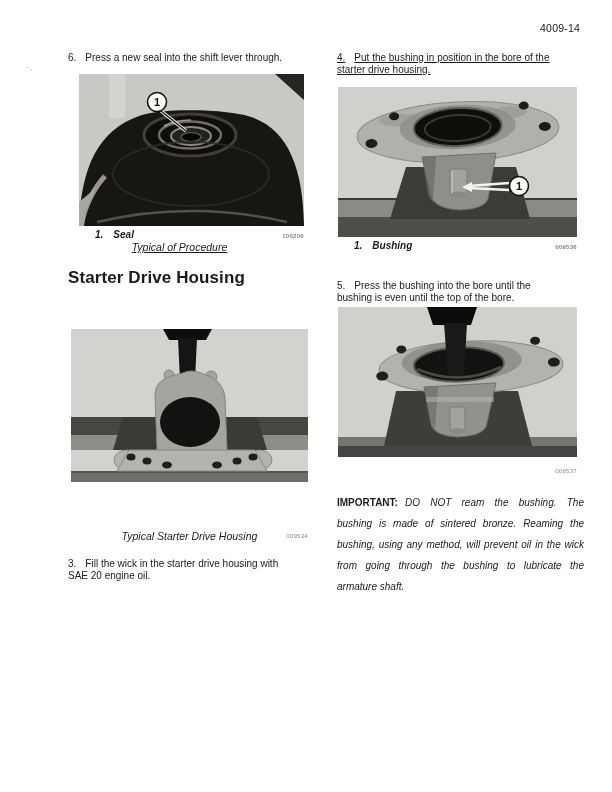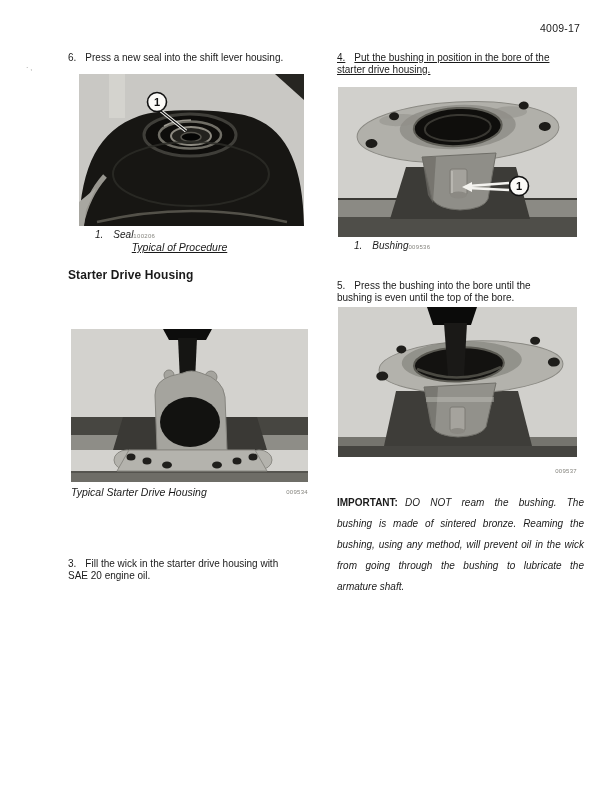--- a/index.html
+++ b/index.html
@@ -9,29 +9,29 @@
     background:#ffffff;
     font-family:"Liberation Sans","DejaVu Sans",sans-serif;
     color:#1a1a1a;
     overflow:hidden;
   }
   .abs{position:absolute;}
   .pagenum{top:22px;left:470px;width:110px;text-align:right;font-size:10.5px;letter-spacing:.2px;}
   .stray{top:64px;left:26px;font-size:7px;color:#9a9a96;line-height:1;}
   .step{margin:0;font-size:10px;line-height:11.5px;white-space:pre-line;text-align:left;}
   .step-num{margin-right:9px;}
-  .heading{margin:0;font-size:12px;font-weight:bold;letter-spacing:.1px;}
+  .heading{margin:0;font-size:17px;font-weight:bold;letter-spacing:.1px;}
   .photo{overflow:hidden;}
   .photo svg{display:block;}
-  .cap-row{display:flex;align-items:baseline;font-size:10px;font-style:italic;}
+  .cap-row{display:flex;justify-content:space-between;align-items:baseline;font-size:10px;font-style:italic;font-weight:bold;}
   .cap-ind{padding-left:16px;}
   .cap-num{margin-right:10px;}
   .photo-id{font-size:6px;font-style:normal;color:#85847e;letter-spacing:.3px;}
   .subcap{text-align:center;font-size:10.5px;font-style:italic;}
-  .cap-center{position:relative;text-align:left;font-size:10.5px;font-style:italic;}
+  .cap-center{position:relative;text-align:center;font-size:10.5px;font-style:italic;margin-top:44px;}
   .cap-center .photo-id{position:absolute;right:0;top:3px;}
   .id-line{text-align:right;}
   .important{margin:0;font-size:10px;line-height:21px;text-align:justify;font-style:italic;}
   .imp-label{font-style:normal;font-weight:bold;margin-right:7px;}
   
   .b-step6{top:52px;left:68px;width:244px;}
   .ph1{top:74px;left:79px;width:225px;height:152px;}
   .cap1{top:229px;left:79px;width:225px;}
   .subcap1{top:241px;left:67px;width:225px;text-decoration:underline;}
   .h-sdh{top:268px;left:68px;}
@@ -47,24 +47,24 @@
   .ph4{top:307px;left:338px;width:239px;height:150px;}
   .id4{top:459px;left:338px;width:239px;}
   .b-imp{top:492px;left:337px;width:247px;}
   .callout-text{font-family:"Liberation Sans","DejaVu Sans",sans-serif;font-size:11px;font-weight:bold;fill:#111;}
 </style>
 </head>
 <body>
 
 <div class="page">
 
-  <div class="abs pagenum">4009-17</div>
+  <div class="abs pagenum">4009-14</div>
   <div class="abs stray">· ,</div>
 
-  <p class="abs step b-step6"><span class="step-num">6.</span><span>Press a new seal into the shift lever housing.</span></p>
+  <p class="abs step b-step6"><span class="step-num">6.</span><span>Press a new seal into the shift lever through.</span></p>
 
   <div class="abs photo ph1">
     <svg width="225" height="152" viewBox="0 0 225 152">
       <rect x="0" y="0" width="225" height="152" fill="#c9c8c4"></rect>
       <rect x="30" y="0" width="16" height="44" fill="#d8d7d3" opacity="0.7"></rect>
       <polygon points="196,0 225,0 225,26" fill="#262521"></polygon>
       <path d="M 0 152 C 2 92 20 56 60 42 C 80 34 150 34 175 44 C 210 58 224 95 225 152 Z" fill="#171613"></path>
       <ellipse cx="111" cy="61" rx="46" ry="21" fill="#0e0d0b" stroke="#3f3e39" stroke-width="3"></ellipse>
       <ellipse cx="111" cy="61" rx="31" ry="13.5" fill="none" stroke="#6f6d65" stroke-width="2.5"></ellipse>
       <ellipse cx="112" cy="62" rx="20" ry="9" fill="#23221e" stroke="#8d8a81" stroke-width="2"></ellipse>

